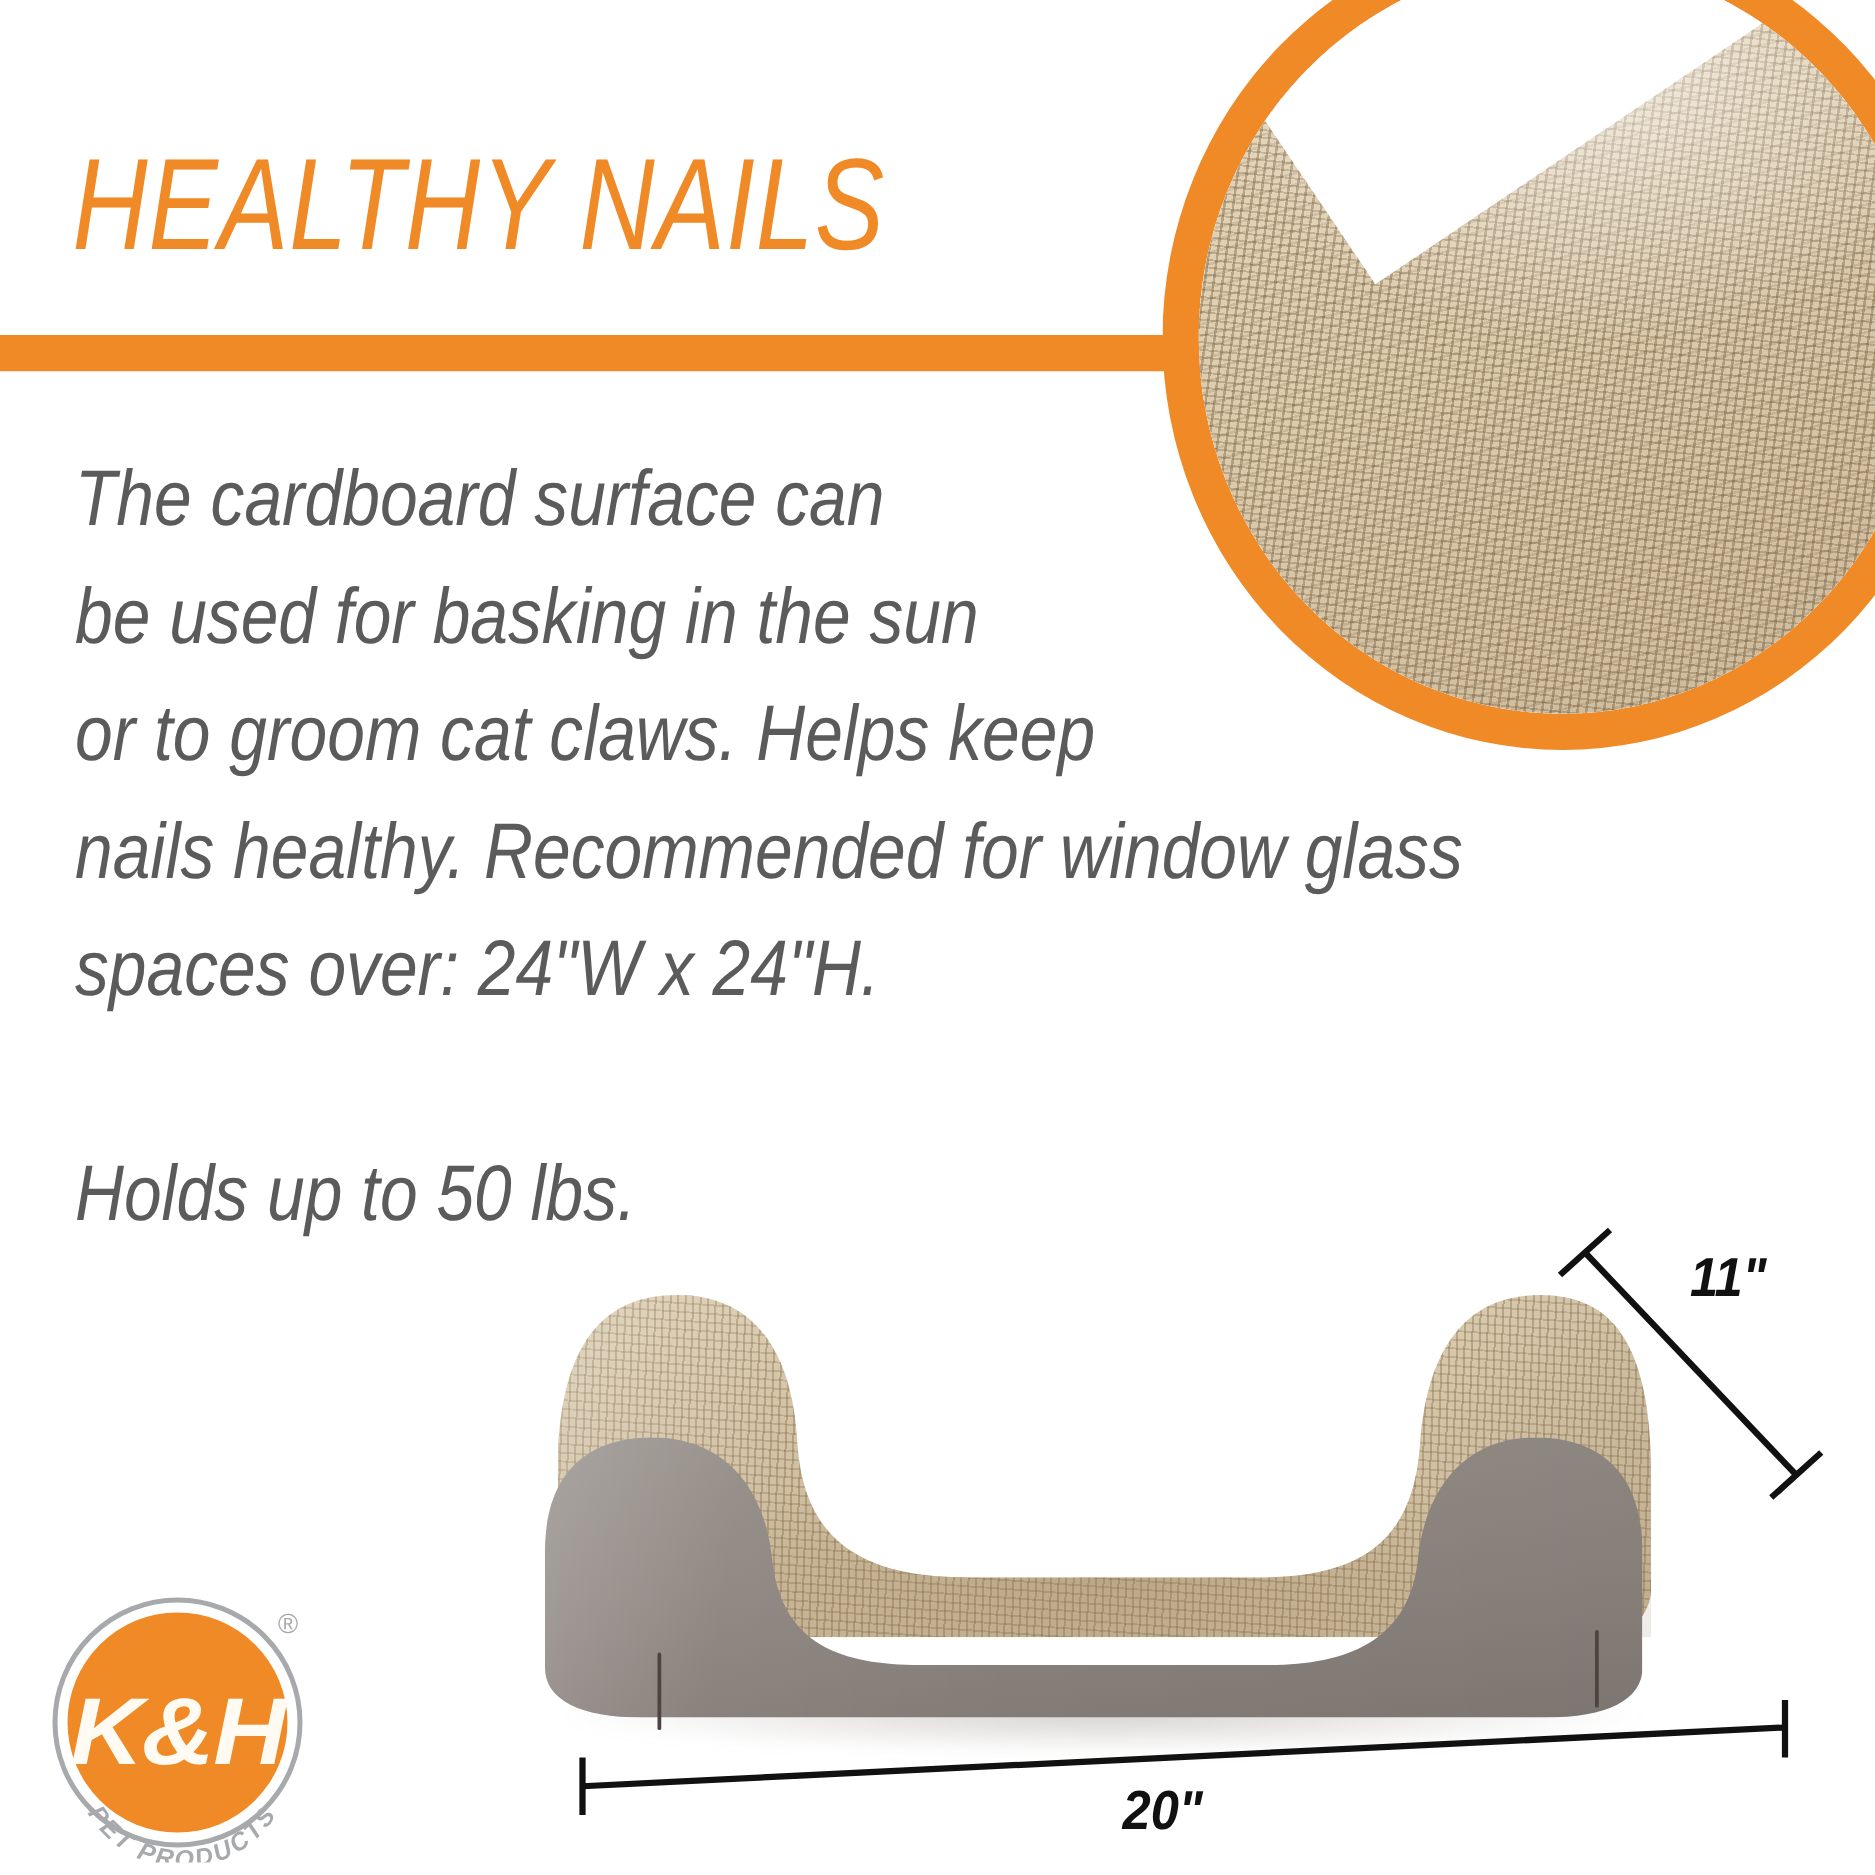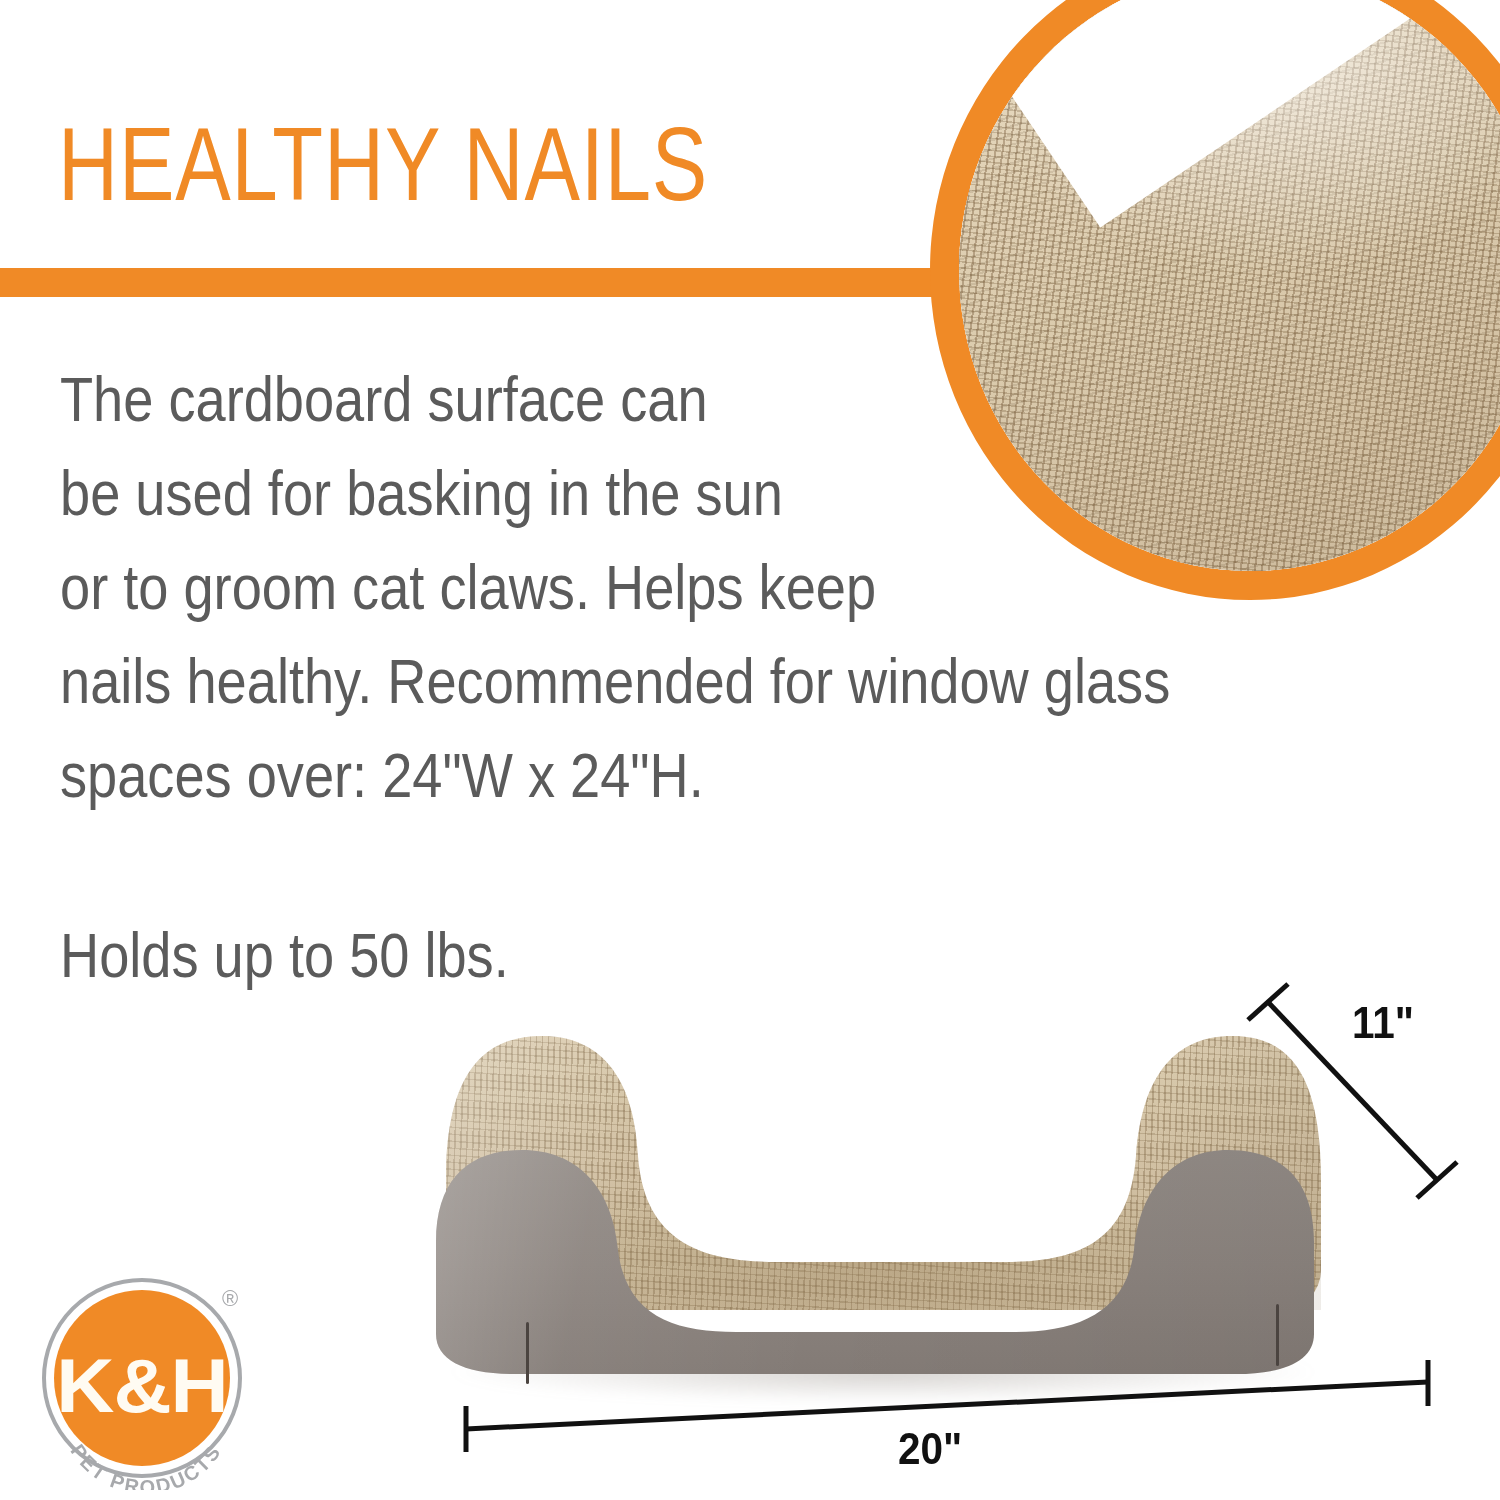--- a/index.html
+++ b/index.html
@@ -9,20 +9,21 @@
   }
   body {
     font-family: "Liberation Sans", sans-serif;
   }
   #canvas {
     position: relative;
     width: 1500px;
     height: 1500px;
     background: #ffffff;
     overflow: hidden;
+    font-style: italic;
   }
 
   
   .headline {
     position: absolute;
     left: 58px;
     top: 112px;
     font-family: "Liberation Sans", sans-serif;
     font-size: 104px;
     line-height: 104px;

